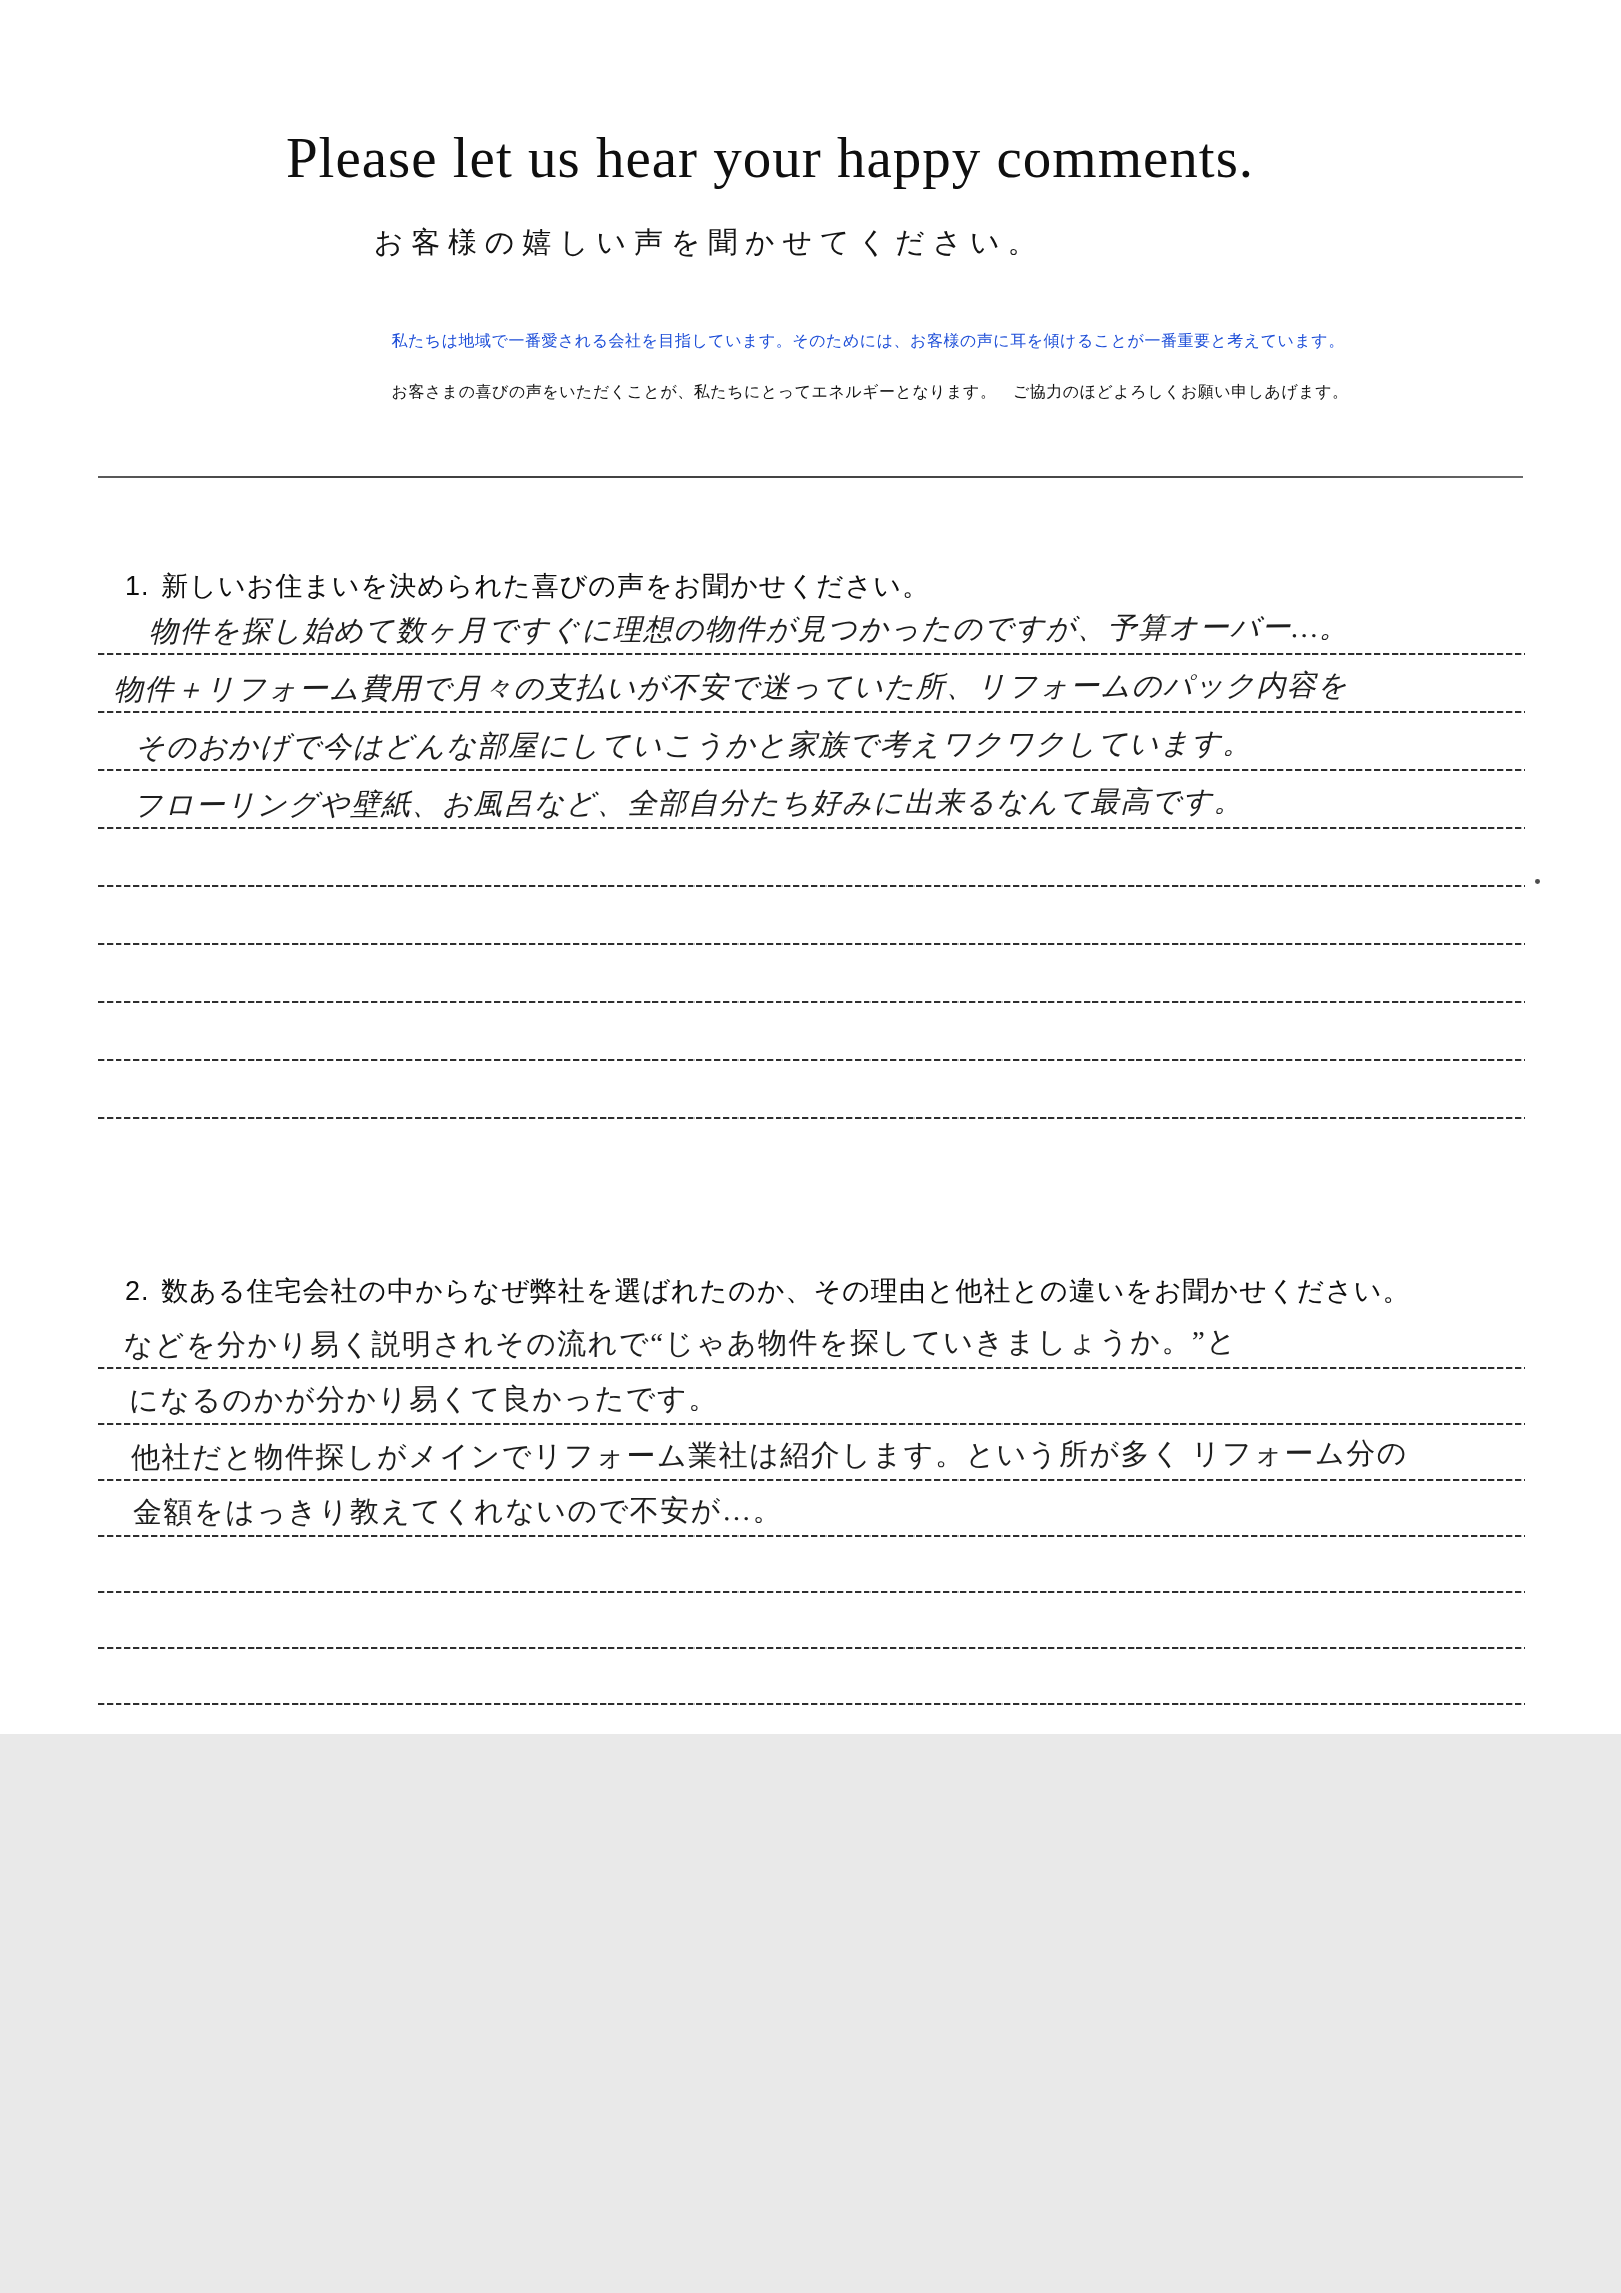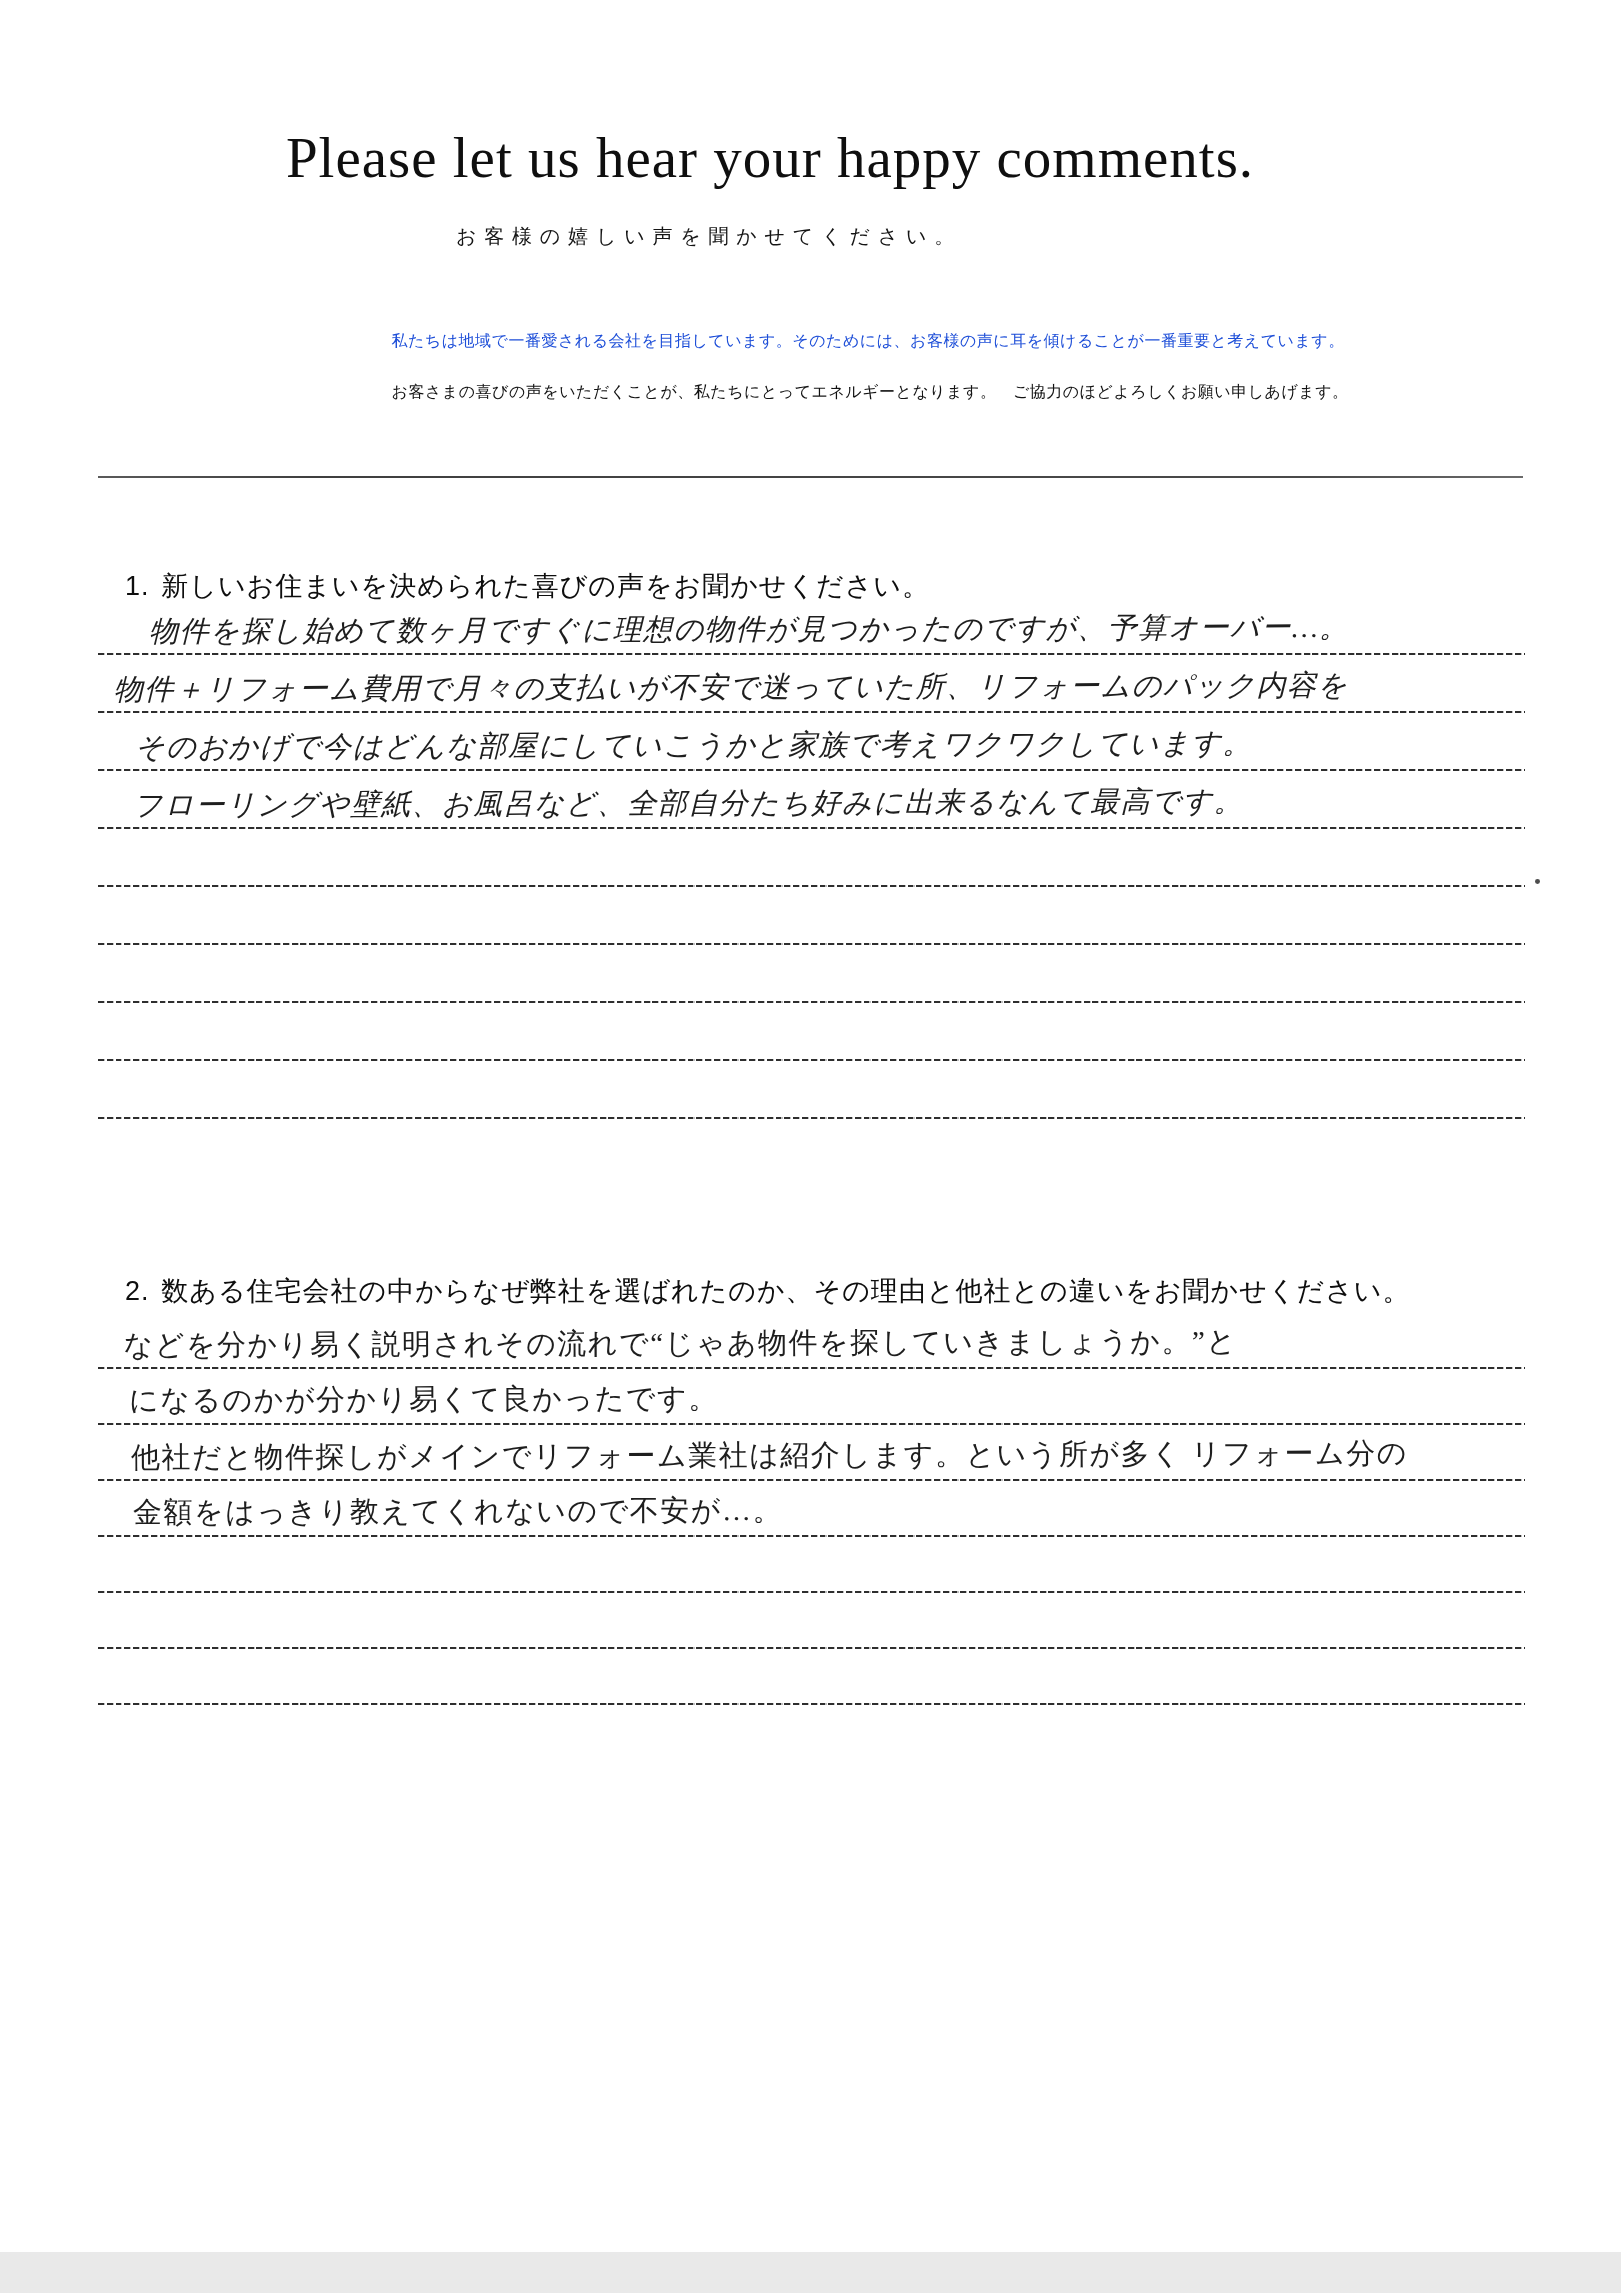--- a/index.html
+++ b/index.html
@@ -1,34 +1,34 @@
 <!DOCTYPE html>
 <html><head>
 <meta charset="utf-8">
 <style>
   * { margin:0; padding:0; box-sizing:border-box; }
   html,body { background:#e9e9e9; }
   body { font-family:"Liberation Sans","DejaVu Sans",sans-serif; }
   .page {
-    position:relative; width:1621px; height:2252px;
+    position:relative; width:1621px; height:1734px;
     background:#ffffff; overflow:hidden; color:#1b1b1b;
     margin:0 auto;
   }
   .center-line {
     position:absolute; transform:translateX(-50%); white-space:nowrap;
   }
   .title {
     left:770px; top:125px;
     font-family:"Liberation Serif","DejaVu Serif",serif;
     font-weight:400; font-size:57px; color:#0f0f0f;
     letter-spacing:1px;
   }
   .subtitle {
     left:709px; top:223px;
-    font-size:20px; letter-spacing:7.8px; color:#141414;
+    font-size:29px; letter-spacing:7.8px; color:#141414;
   }
   .intro1 { left:868px; top:331px; font-size:16px; letter-spacing:0.5px; color:#1d4ed8; }
   .intro2 { left:870px; top:382px; font-size:16px; letter-spacing:0.5px; color:#121212; }
   .divider {
     position:absolute; left:98px; top:476px; width:1425px; height:2px;
     background:linear-gradient(90deg,#5a5a5a,#3f3f3f 15%,#4a4a4a 85%,#6a6a6a);
   }
   .question {
     position:absolute; left:125px; white-space:nowrap;
     font-size:27px; color:#0e0e0e; letter-spacing:1px;text-align:center;

